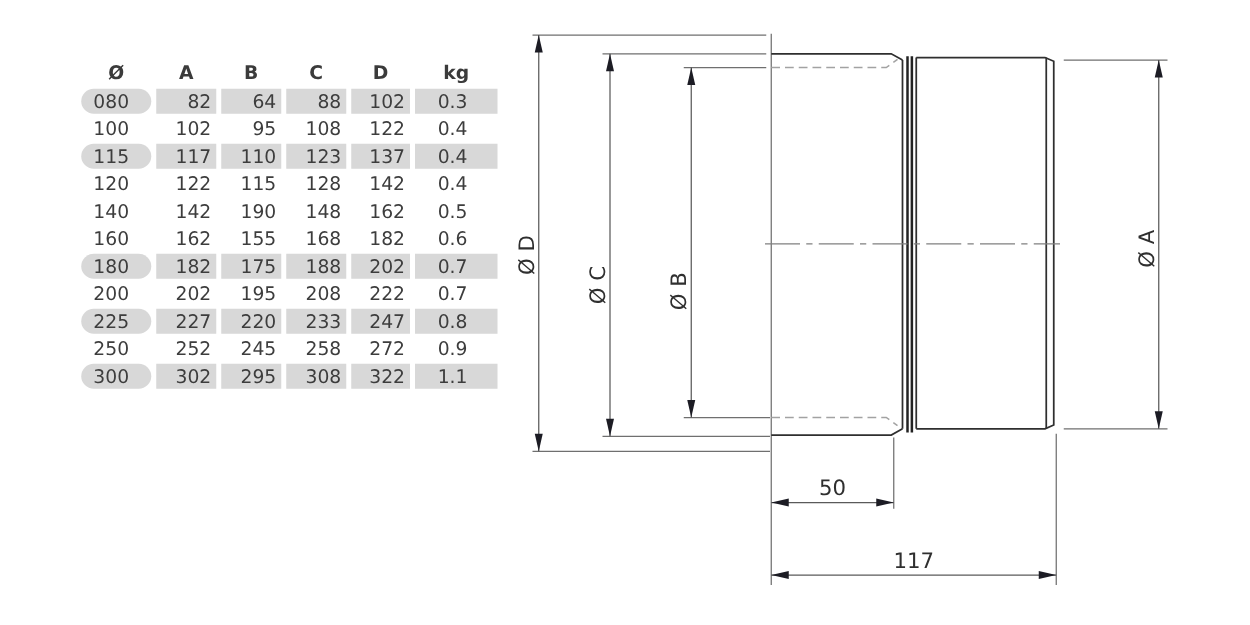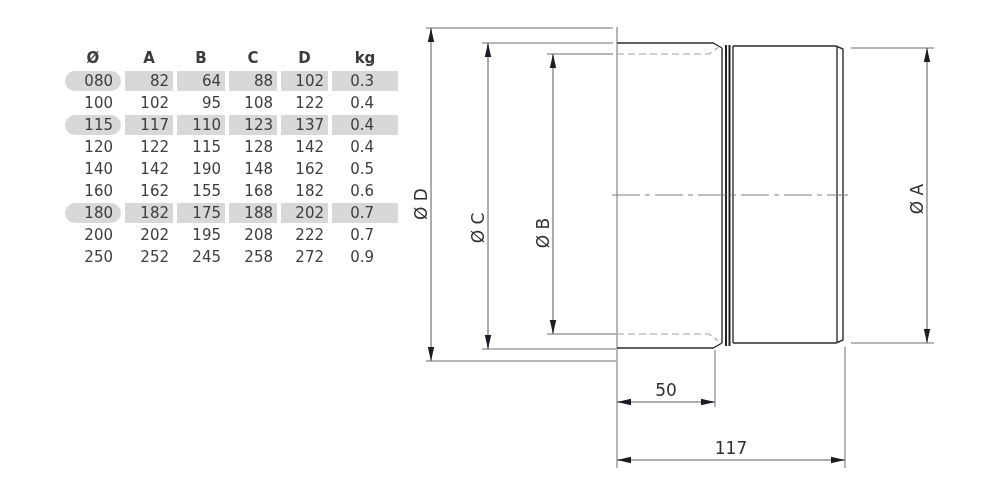--- a/index.html
+++ b/index.html
@@ -21,21 +21,21 @@
     padding: 0 0 2px 0;
     height: 19px;
     font-size: 15px;
   }
   .dim-table td {
     height: 20px;
     padding: 0 4px 0 0;
     text-align: right;
     white-space: nowrap;
   }
-  .dim-table td.c1 { text-align: right; padding-right: 8px; border-radius: 10px; }
+  .dim-table td.c1 { text-align: center; padding-right: 8px; border-radius: 10px; }
   .dim-table td.c6 { padding-right: 24px; }
   .dim-table tr.shade td { background: #d8d8d8; }
   .dim-table th:nth-child(1), .dim-table td:nth-child(1) { width: 48px; }
   .dim-table th:nth-child(2), .dim-table td:nth-child(2) { width: 44px; }
   .dim-table th:nth-child(3), .dim-table td:nth-child(3) { width: 44px; }
   .dim-table th:nth-child(4), .dim-table td:nth-child(4) { width: 44px; }
   .dim-table th:nth-child(5), .dim-table td:nth-child(5) { width: 43px; }
   .dim-table th:nth-child(6), .dim-table td:nth-child(6) { width: 42px; }
 
   
@@ -121,27 +121,43 @@
             <td class="c6">0.7</td>
           </tr>
           <tr>
             <td class="c1">200</td>
             <td>202</td>
             <td>195</td>
             <td>208</td>
             <td>222</td>
             <td class="c6">0.7</td>
           </tr>
+          <tr class="shade">
+            <td class="c1">225</td>
+            <td>227</td>
+            <td>220</td>
+            <td>233</td>
+            <td>247</td>
+            <td class="c6">0.8</td>
+          </tr>
           <tr>
             <td class="c1">250</td>
             <td>252</td>
             <td>245</td>
             <td>258</td>
             <td>272</td>
             <td class="c6">0.9</td>
+          </tr>
+          <tr class="shade">
+            <td class="c1">300</td>
+            <td>302</td>
+            <td>295</td>
+            <td>308</td>
+            <td>322</td>
+            <td class="c6">1.1</td>
           </tr>
         </tbody>
     </table>
   </div>
 
   <svg class="drawing" width="1000" height="500" viewBox="0 0 1000 500">
 
     <g stroke="#6f6f6f" stroke-width="1">
       <line x1="617" y1="27" x2="617" y2="468"></line>
       <line x1="426" y1="28" x2="613" y2="28"></line>

